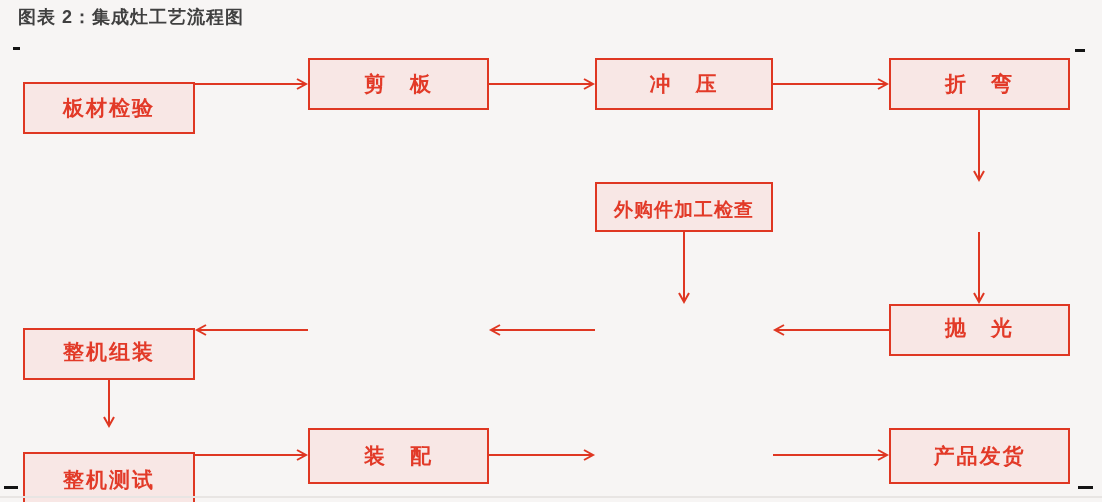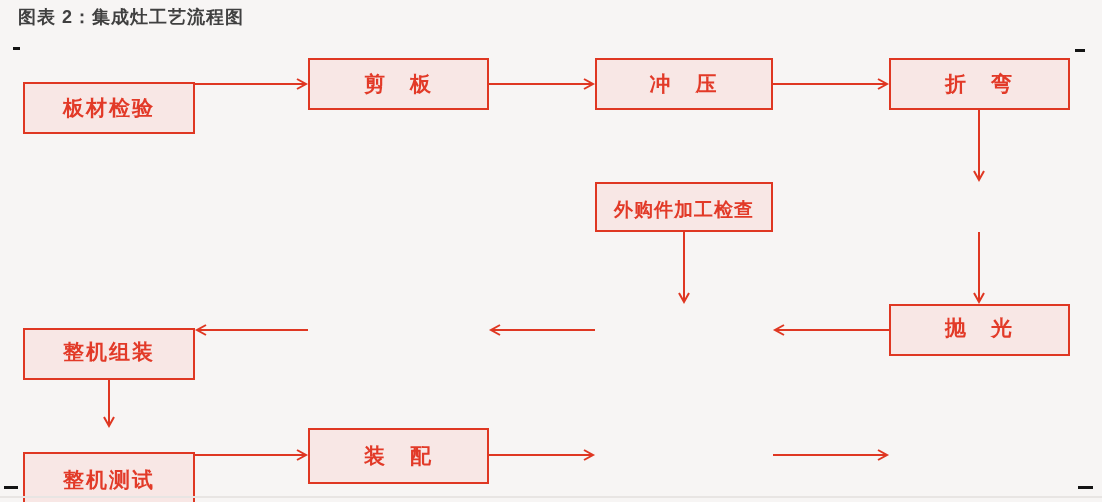--- a/index.html
+++ b/index.html
@@ -123,15 +123,16 @@
   <div class="node c3 r1">冲　压</div>
   <div class="node c4 r1">折　弯</div>
 
   <div class="node c3 r2 multiline">外购件加工检查</div>
 
   <div class="node c1 r3">整机组装</div>
   <div class="node c4 r3">抛　光</div>
 
   <div class="node c1 r4">整机测试</div>
   <div class="node c2 r4">装　配</div>
+  <div class="node c4 r4">产品发货</div>
 
   <div class="bottom-rule"></div>
 </div>
 
 </body></html>

